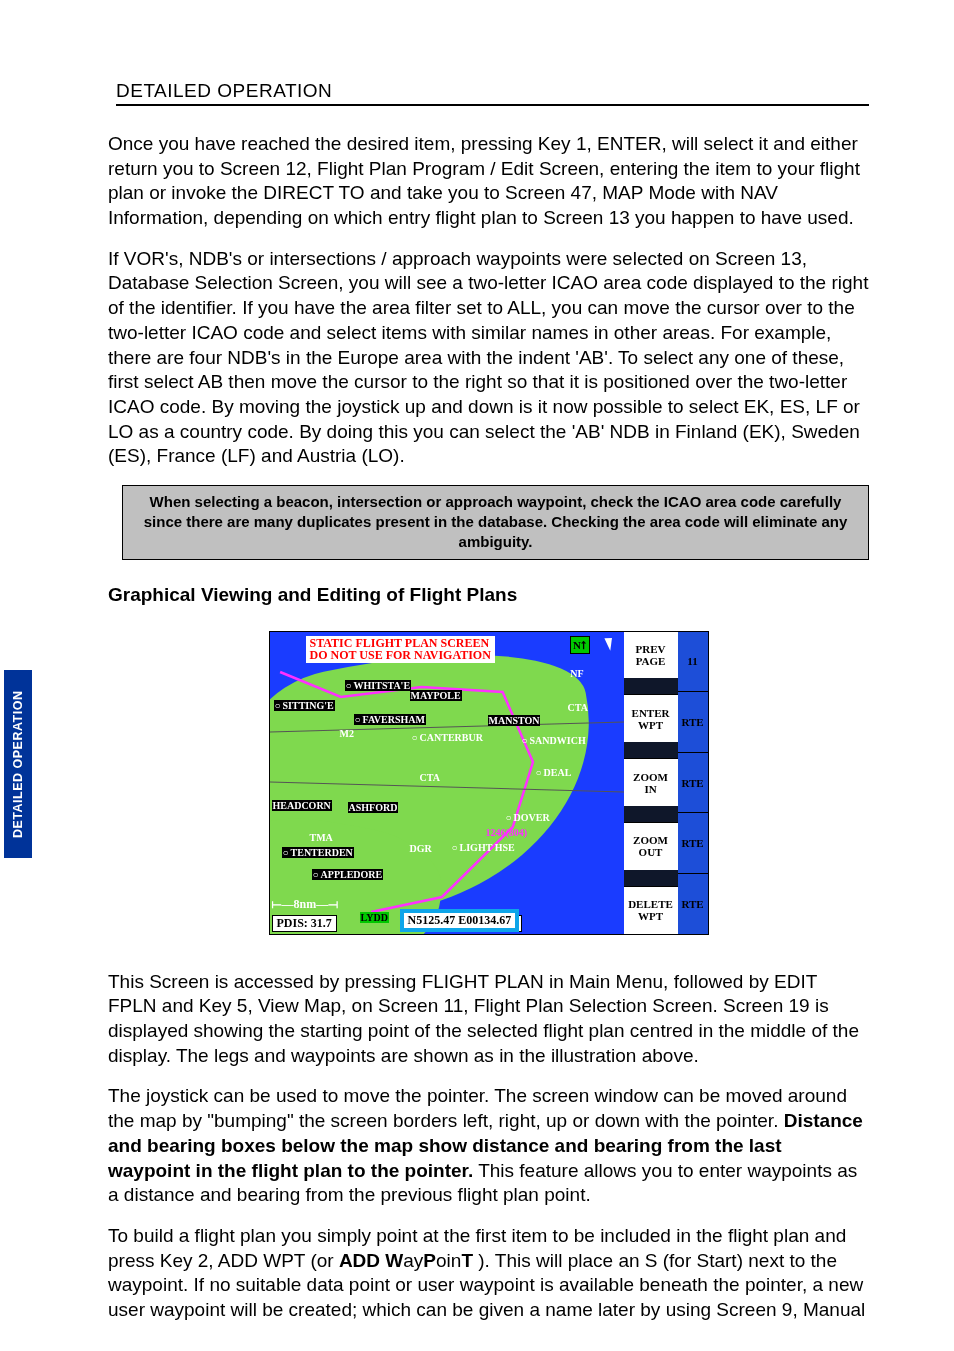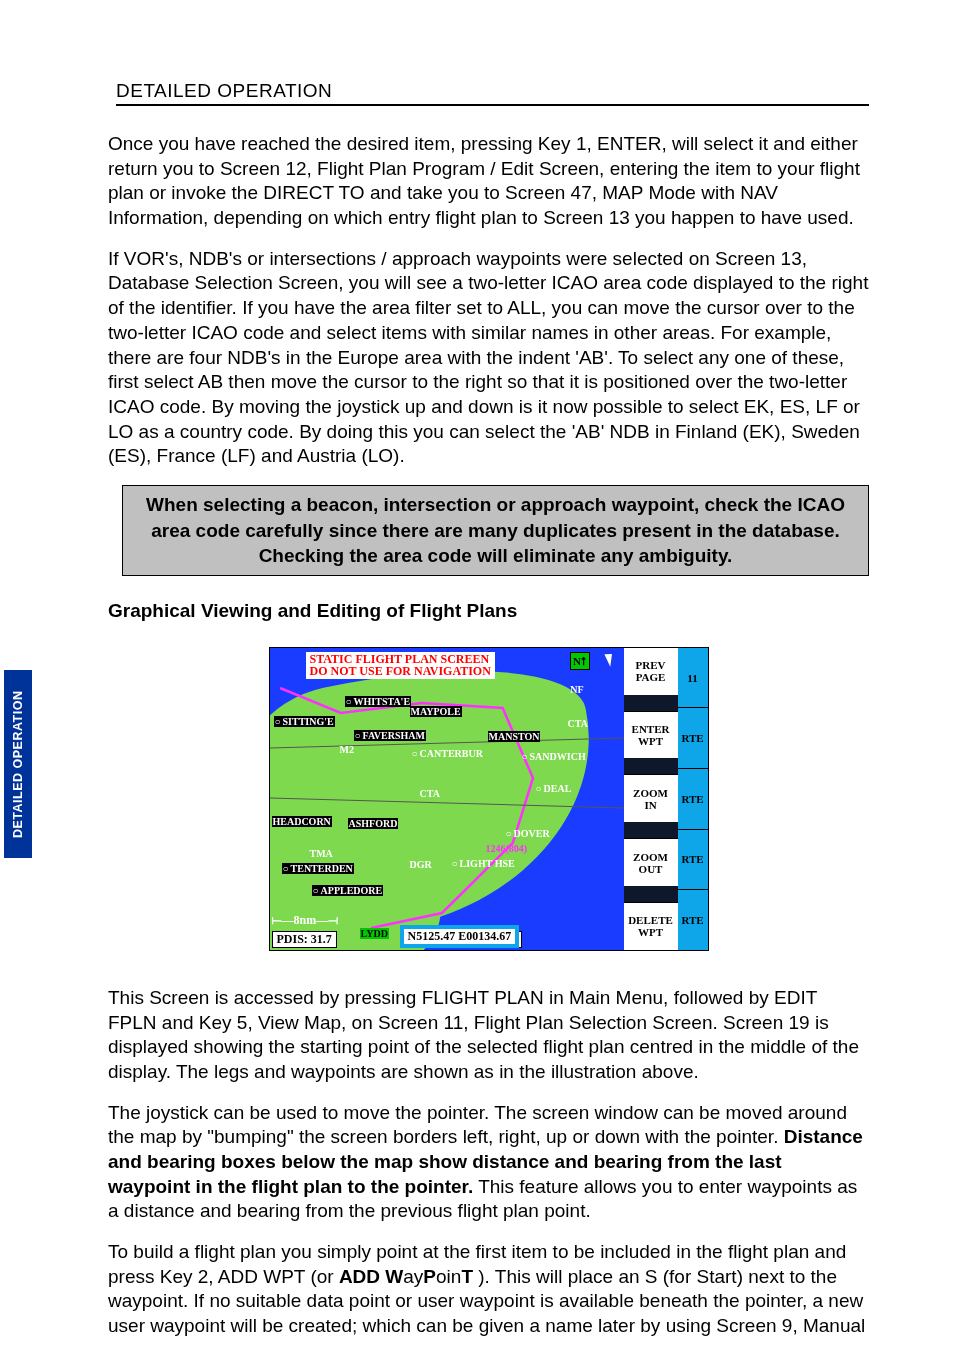--- a/index.html
+++ b/index.html
@@ -25,21 +25,21 @@
   }
   .body-para {
     font-size: 19px;
     line-height: 1.3;
     margin: 0 0 16px 0;
   }
   .callout {
     background: #c0c0c0;
     border: 1px solid #000;
     font-weight: bold;
-    font-size: 19px;
+    font-size: 15px;
     text-align: center;
     padding: 6px 10px;
     margin: 8px 0 24px 14px;
     line-height: 1.35;
   }
   .subheading {
     font-weight: bold;
     font-size: 19px;
     margin: 0 0 26px 0;
   }
@@ -208,21 +208,21 @@
     justify-content: center;
     font-size: 11px;
     font-weight: bold;
     line-height: 1.1;
     text-align: center;
     background: #fff;
   }
   .soft-btn:first-child { border-top: none; }
   .aux-col {
     width: 30px;
-    background: #0ea5e9;
+    background: #1d4ed8;
     display: flex;
     flex-direction: column;
     font-size: 11px;
     font-weight: bold;
     text-align: center;
   }
   .aux-cell {
     flex: 1;
     border-top: 1px solid #000;
     display: flex;

